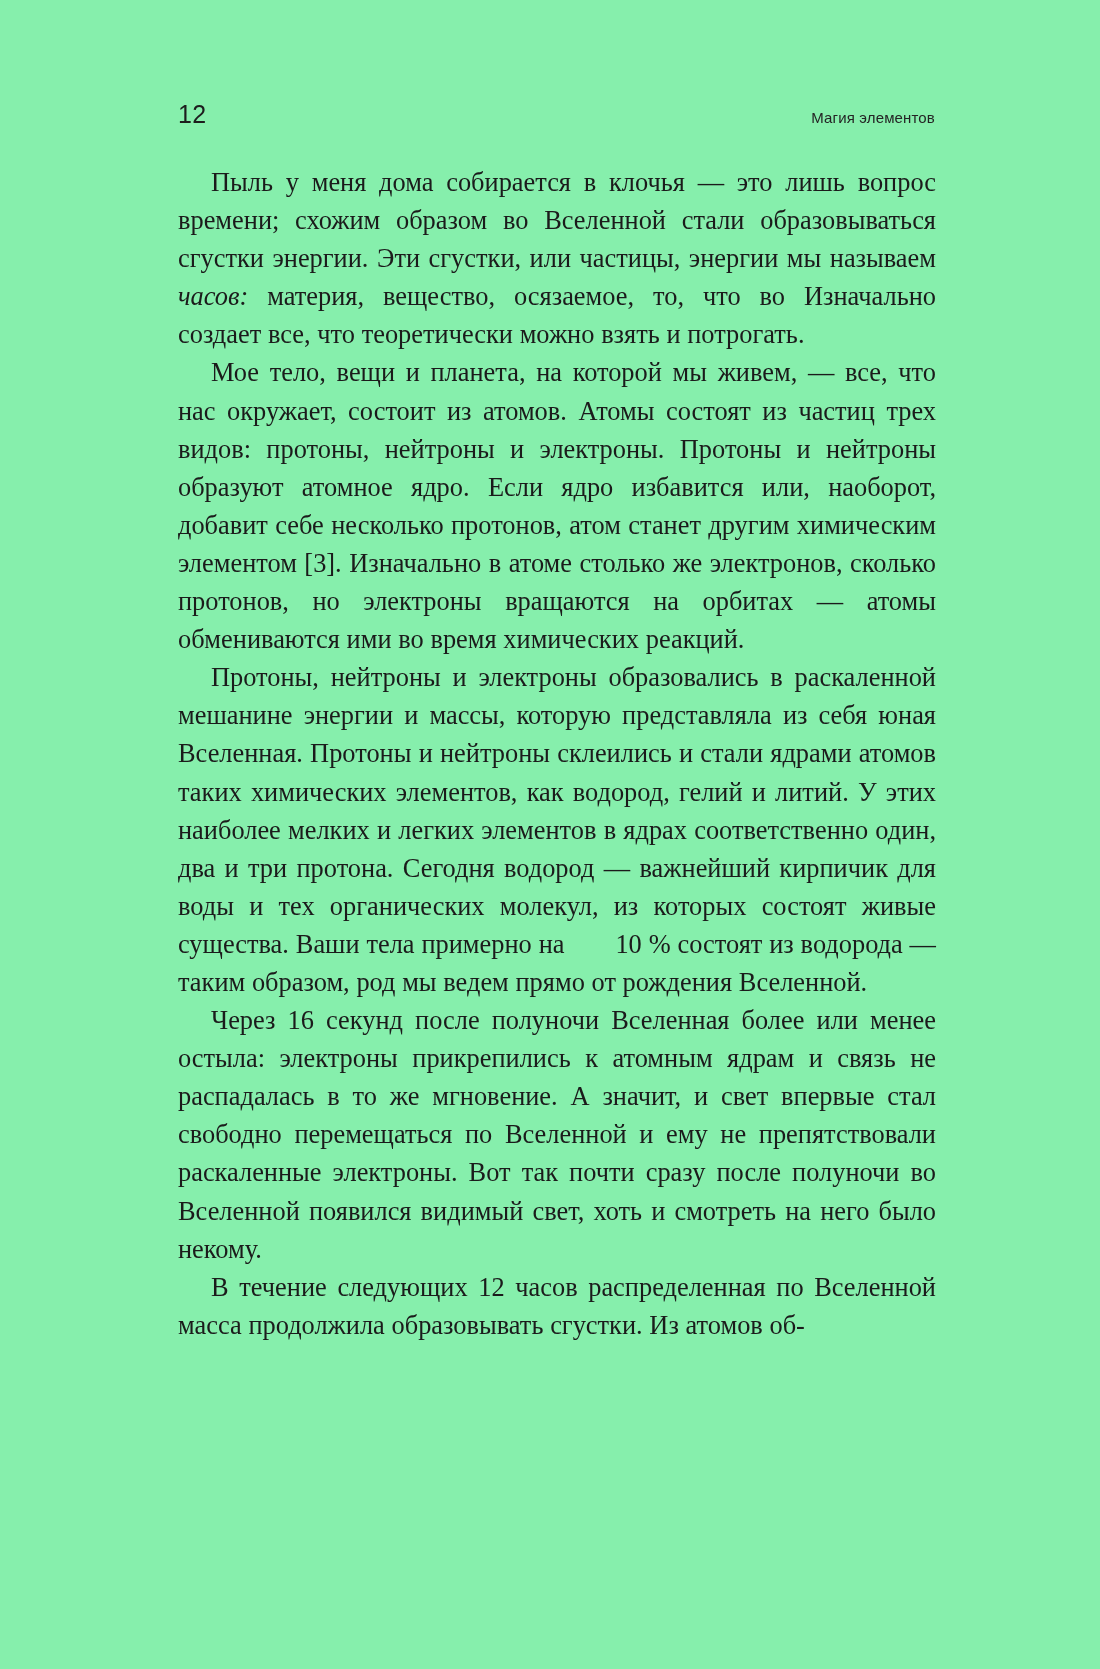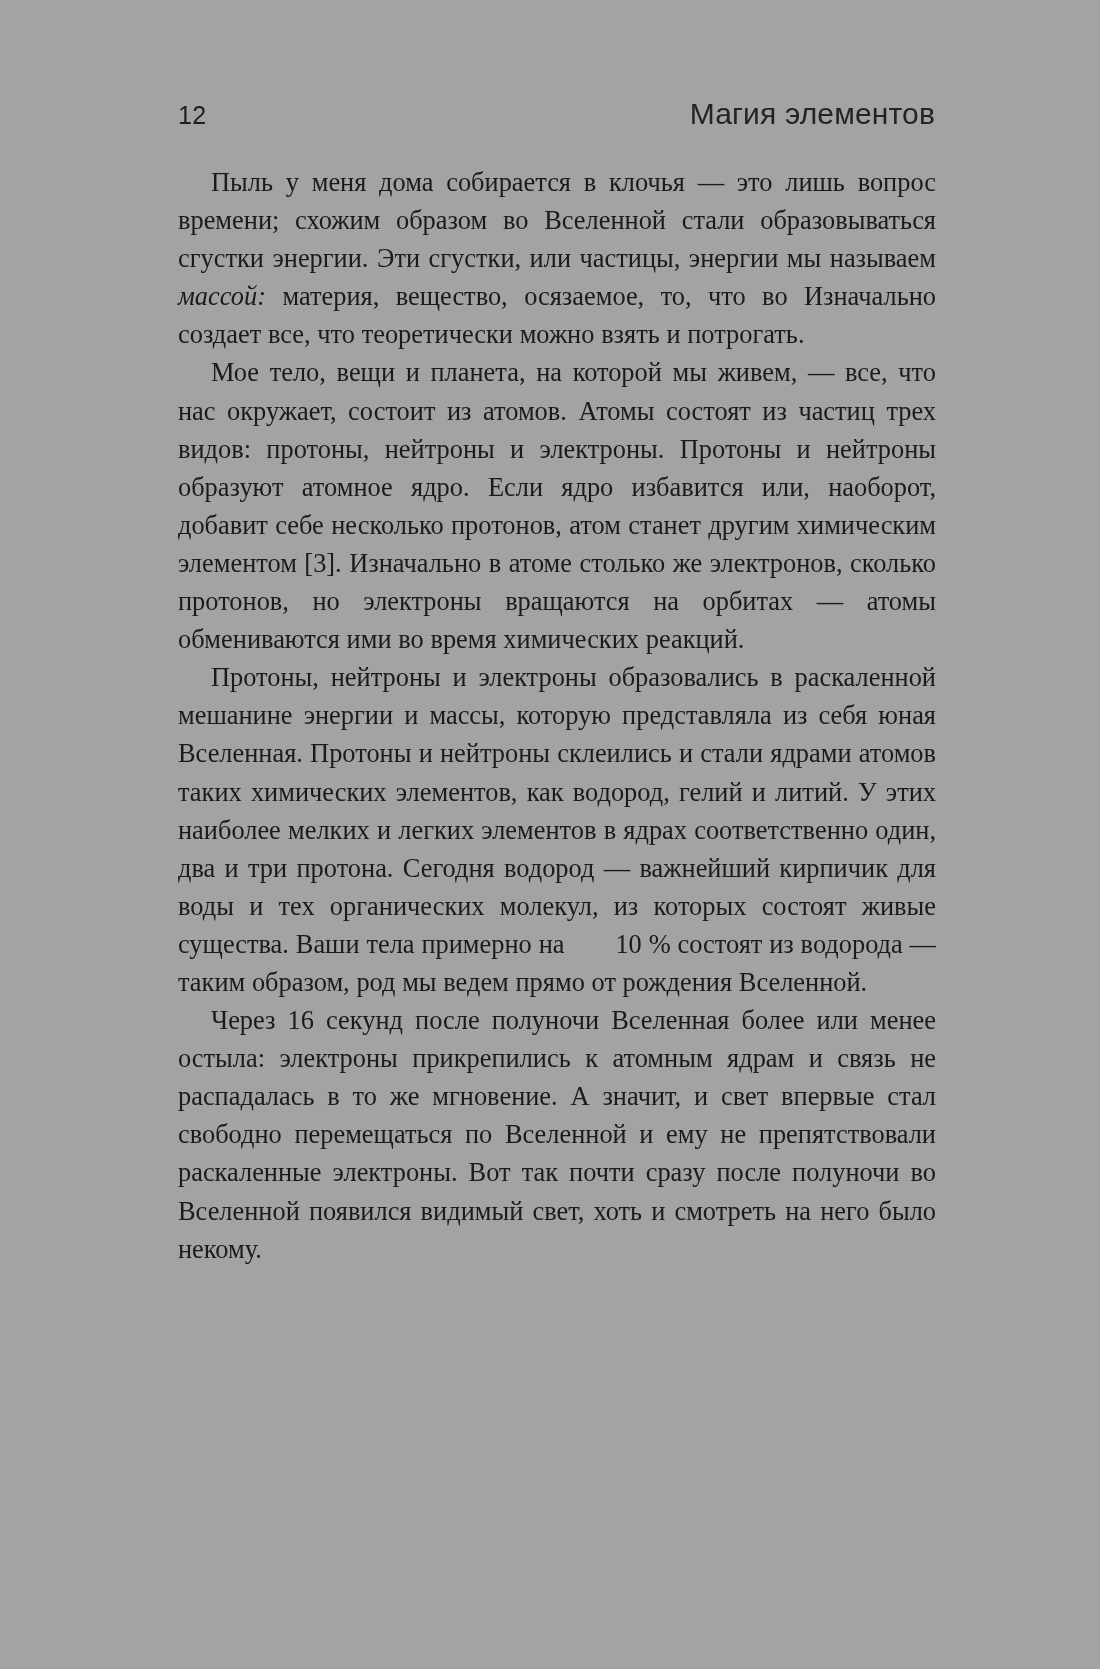--- a/index.html
+++ b/index.html
@@ -6,21 +6,21 @@
   html, body {
     margin: 0;
     padding: 0;
     background: #ffffff;
   }
 
   .page {
     position: relative;
     width: 1100px;
     height: 1669px;
-    background: #a3a3a3;
+    background: #86efac;
     overflow: hidden;
     box-sizing: border-box;
     font-family: "Liberation Serif", "DejaVu Serif", serif;
     color: #1b1b1b;
   }
 
   
   .running-header {
     position: absolute;
     left: 178px;
@@ -39,21 +39,21 @@
 
   .folio {
     font-family: "Liberation Sans", "DejaVu Sans", sans-serif;
     font-size: 25px;
     color: #1d1d1d;
     letter-spacing: 0.4px;
   }
 
   .header-title {
     font-family: "Liberation Sans", "DejaVu Sans", sans-serif;
-    font-size: 30px;
+    font-size: 15px;
     color: #242424;
     letter-spacing: 0.15px;
     white-space: nowrap;
   }
 
   
   .text-block {
     position: absolute;
     left: 178px;
     top: 163px;
@@ -85,19 +85,20 @@
 <body>
 
 <div class="page">
 
   <div class="running-header">
     <span class="folio">12</span>
     <span class="header-title">Магия элементов</span>
   </div>
 
   <div class="text-block" id="body-text-block">
-      <p class="para"><span>Пыль у меня дома собирается в клочья — это лишь вопрос времени; схожим образом во Вселенной стали образовываться сгустки энергии. Эти сгустки, или частицы, энергии мы называем </span><em>массой:</em><span> материя, вещество, осязаемое, то, что во Изначально создает все, что теоретически можно взять и потрогать.</span></p>
+      <p class="para"><span>Пыль у меня дома собирается в клочья — это лишь вопрос времени; схожим образом во Вселенной стали образовываться сгустки энергии. Эти сгустки, или частицы, энергии мы называем </span><em>часов:</em><span> материя, вещество, осязаемое, то, что во Изначально создает все, что теоретически можно взять и потрогать.</span></p>
       <p class="para"><span>Мое тело, вещи и планета, на которой мы живем, — все, что нас окружает, состоит из атомов. Атомы состоят из частиц трех видов: протоны, нейтроны и электроны. Протоны и нейтроны образуют атомное ядро. Если ядро избавится или, наоборот, добавит себе несколько протонов, атом станет другим химическим элементом [3]. Изначально в атоме столько же электронов, сколько протонов, но электроны вращаются на орбитах — атомы обмениваются ими во время химических реакций.</span></p>
       <p class="para"><span>Протоны, нейтроны и электроны образовались в раскаленной мешанине энергии и массы, которую представляла из себя юная Вселенная. Протоны и нейтроны склеились и стали ядрами атомов таких химических элементов, как водород, гелий и литий. У этих наиболее мелких и легких элементов в ядрах соответственно один, два и три протона. Сегодня водород — важнейший кирпичик для воды и тех органических молекул, из которых состоят живые существа. Ваши тела примерно на </span><span class="nowrap">10 %</span><span> состоят из водорода — таким образом, род мы ведем прямо от рождения Вселенной.</span></p>
       <p class="para"><span>Через 16 секунд после полуночи Вселенная более или менее остыла: электроны прикрепились к атомным ядрам и связь не распадалась в то же мгновение. А значит, и свет впервые стал свободно перемещаться по Вселенной и ему не препятствовали раскаленные электроны. Вот так почти сразу после полуночи во Вселенной появился видимый свет, хоть и смотреть на него было некому.</span></p>
+      <p class="para"><span>В течение следующих 12 часов распределенная по Вселенной масса продолжила образовывать сгустки. Из атомов об-</span></p>
     </div>
 
 </div>
 
 </body></html>

